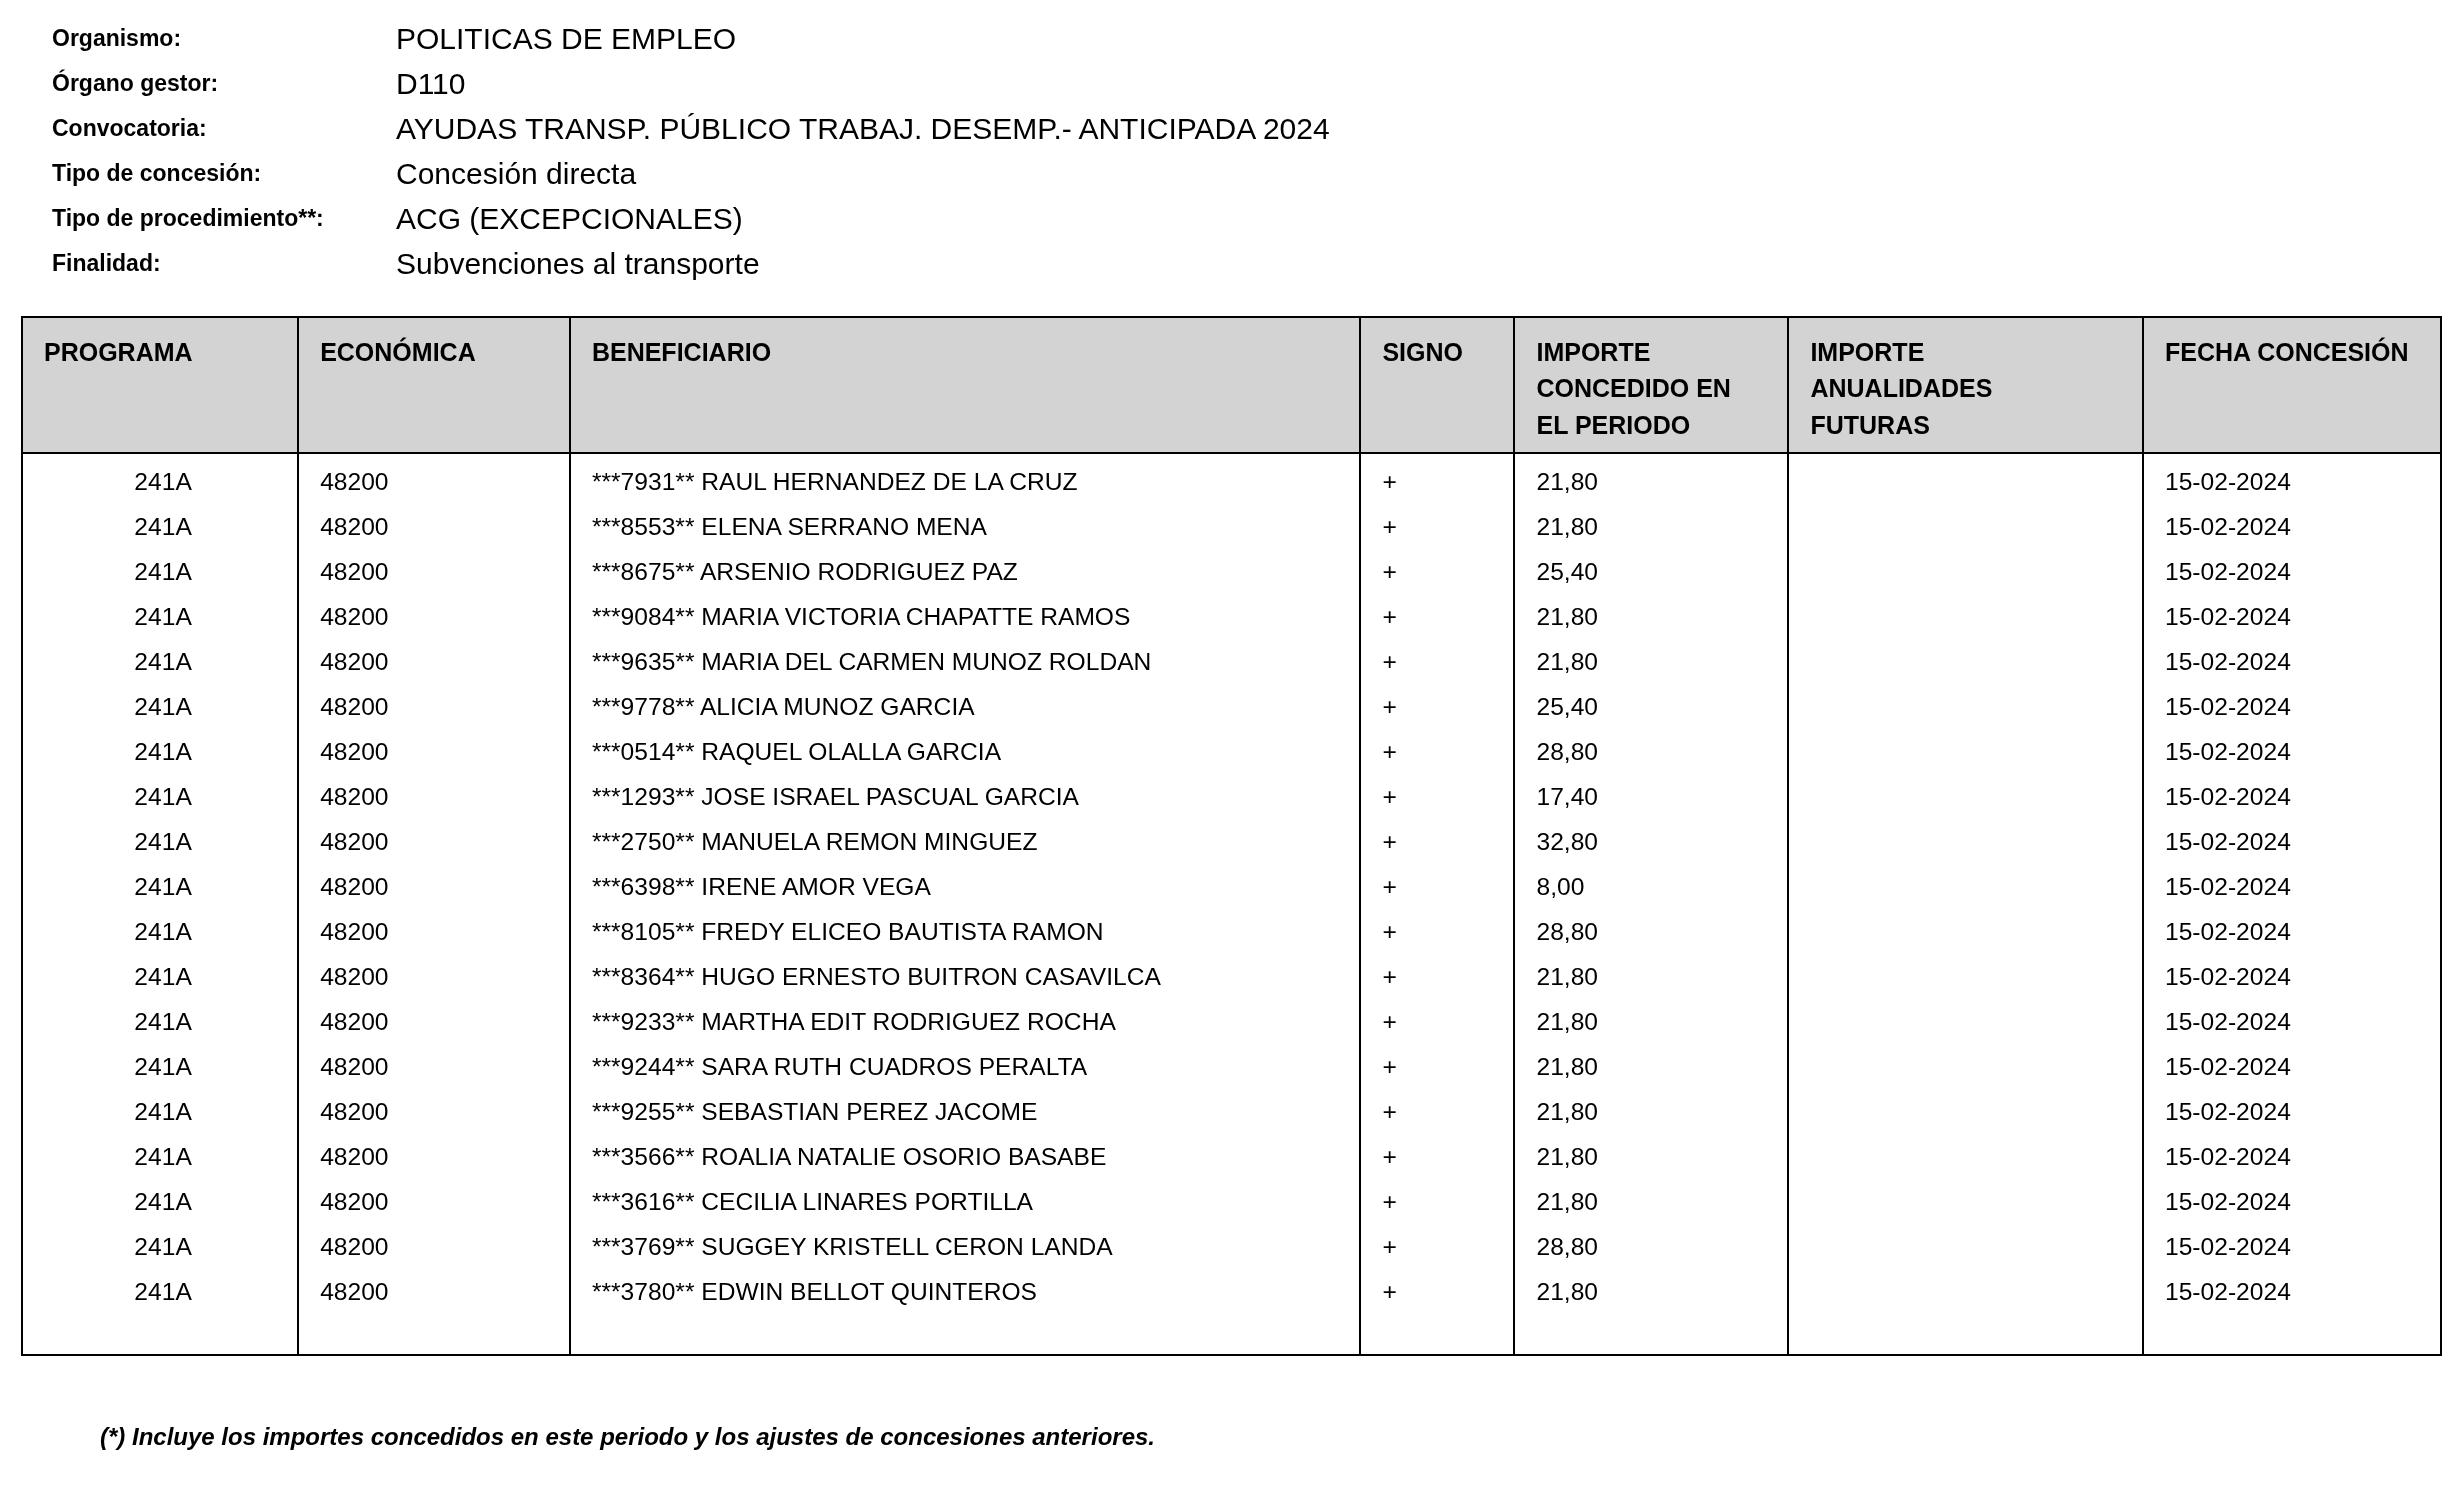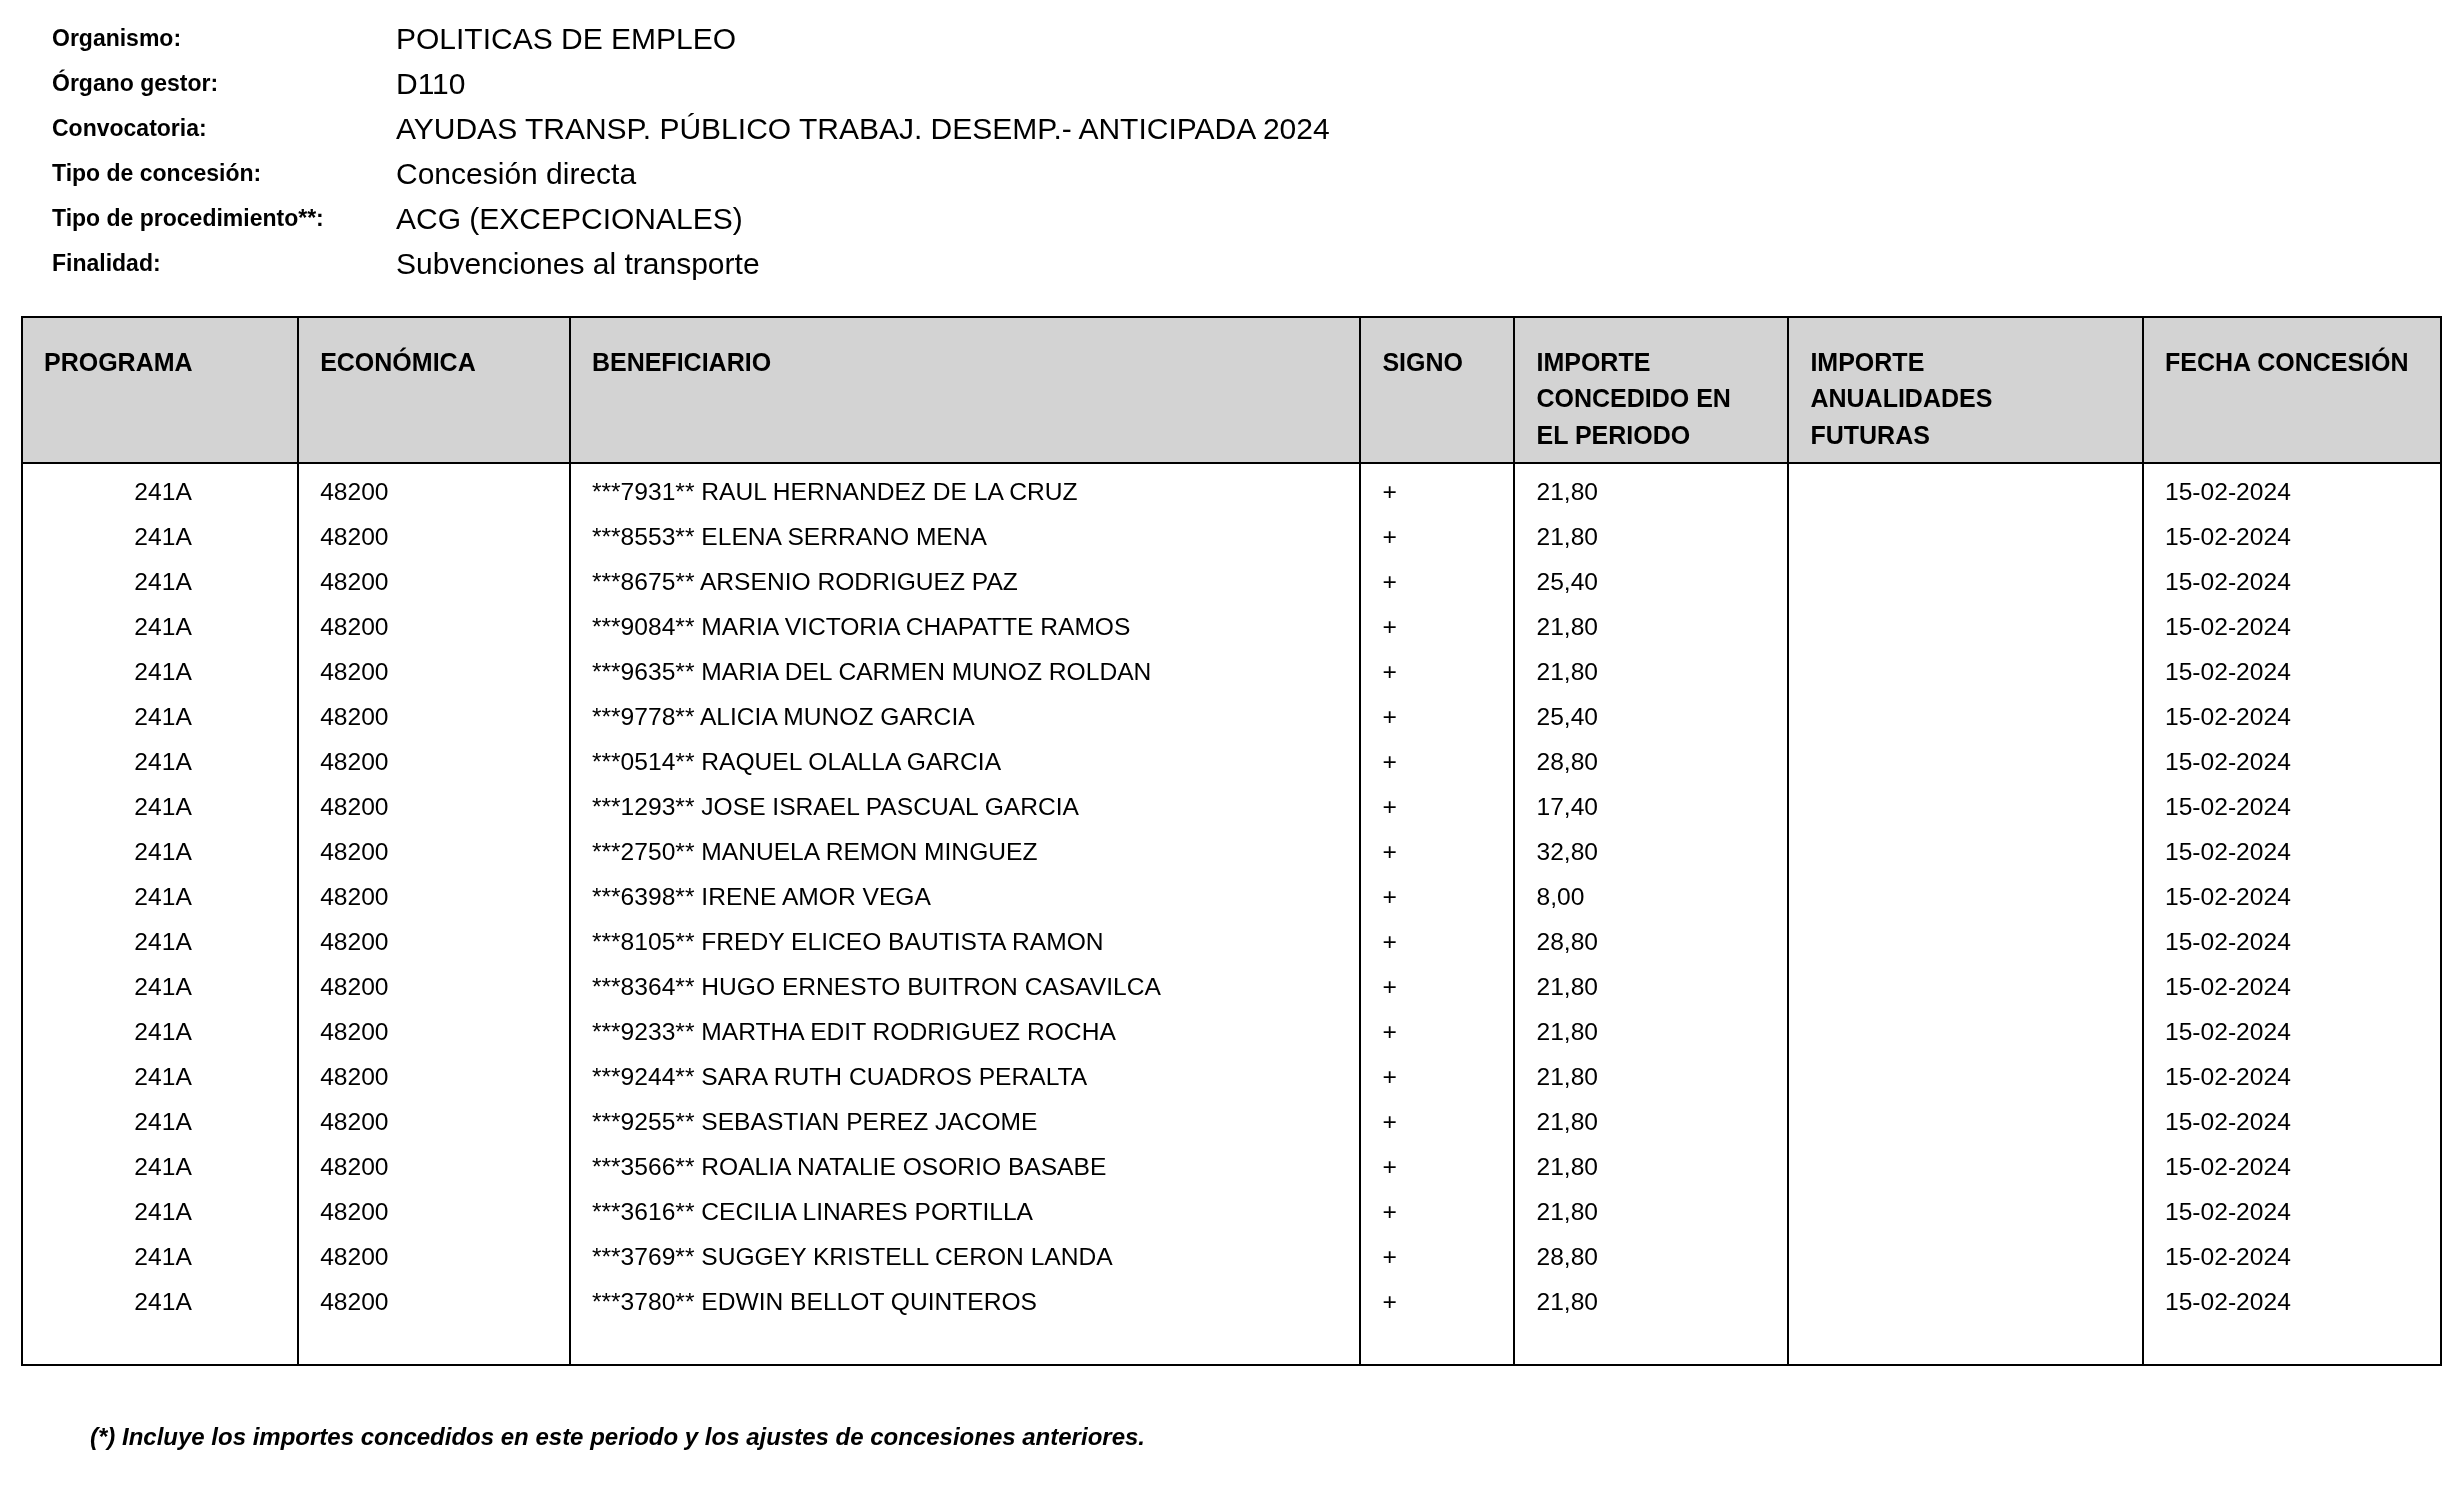--- a/index.html
+++ b/index.html
@@ -54,21 +54,21 @@
     overflow: hidden;
   }
   table.grants thead th {
     background: #d3d3d3;
     border: 2.2px solid #000000;
     text-align: left;
     vertical-align: top;
     font-size: 25px;
     font-weight: bold;
     line-height: 1.45;
-    padding-top: 26px;
+    padding-top: 16px;
     padding-bottom: 9px;
     white-space: pre-line;
     height: 101px;
   }
   table.grants tbody td {
     border-left: 2.2px solid #000000;
     border-right: 2.2px solid #000000;
     font-size: 24.6px;
     height: 45px;
     white-space: nowrap;
@@ -83,21 +83,21 @@
   .col1 { width: 10.9%; }
   .col2 { width: 34.7%; }
   .col3 { width: 5.5%; }
   .col4 { width: 11.0%; }
   .col5 { width: 14.7%; }
   .col6 { width: 12.1%; }
 
   
   .footnotes {
     position: absolute;
-    left: 90px;
+    left: 100px;
     top: 1420px;
   }
   .footnote {
     font-size: 24px;
     font-weight: bold;
     font-style: italic;
     line-height: 34px;
     white-space: nowrap;
   }
 </style>

